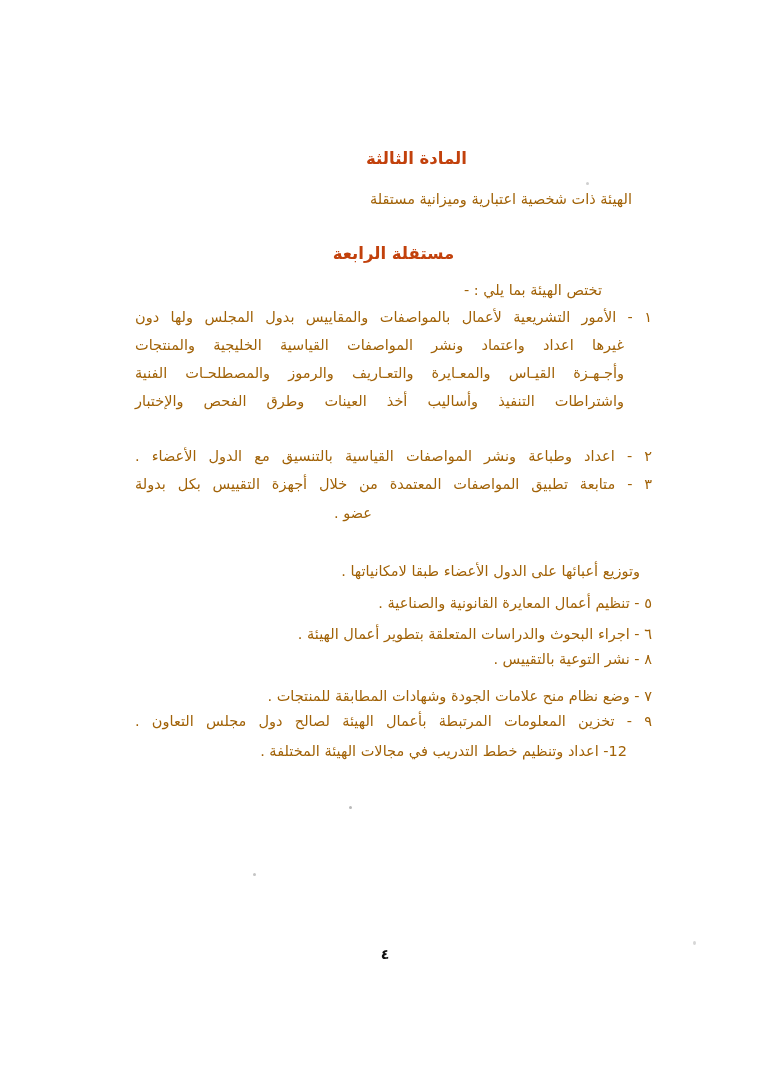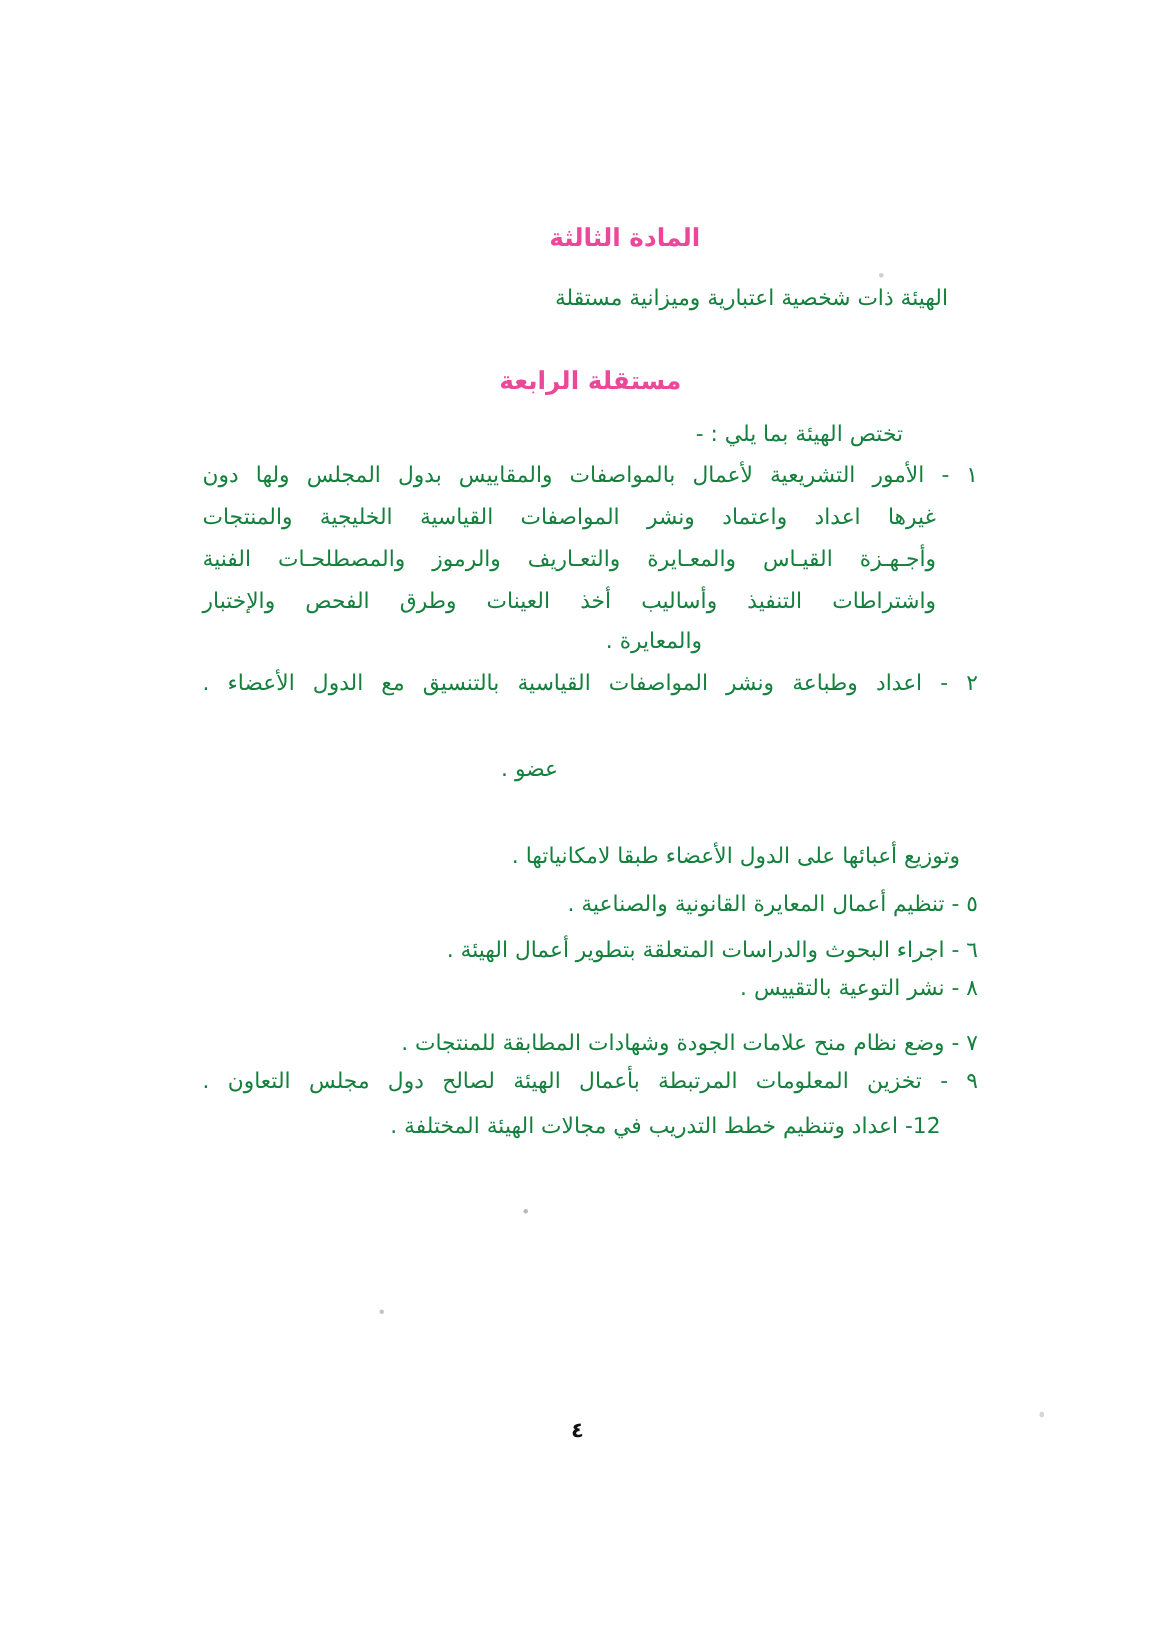--- a/index.html
+++ b/index.html
@@ -8,25 +8,25 @@
     background:#ffffff;color:#151515;
     font-family:"DejaVu Sans",sans-serif;
   }
   .content{
     position:absolute;left:135px;top:0;width:517px;height:1086px;
     direction:rtl;
   }
   .ln{
     position:absolute;left:0;right:0;
     font-size:14.5px;line-height:23px;text-align:right;
-    color:#15803d;
+    color:#a16207;
   }
   .just{text-align:justify;text-align-last:justify;}
   .center{text-align:center;}
-  .h{font-weight:bold;font-size:16.5px;color:#ec4899;}
+  .h{font-weight:bold;font-size:16.5px;color:#c2410c;}
   .num{white-space:nowrap;}
   .pageno{
     position:absolute;left:0;top:946px;width:770px;
     text-align:center;font-size:14px;font-weight:bold;color:#111;
   }
   .speck{position:absolute;border-radius:50%;}
 </style>
 </head>
 <body>
 
@@ -38,27 +38,30 @@
   <div class="ln h center" style="top:242px;">مستقلة الرابعة</div>
   <div class="ln" style="top:279px;right:50px;">تختص الهيئة بما يلي : -</div>
 
   <div class="ln just" style="top:306px;">
     <span class="num">١ -</span>
     <span>الأمور التشريعية لأعمال بالمواصفات والمقاييس بدول المجلس ولها دون</span>
   </div>
   <div class="ln just" style="top:334px;right:28px;">غيرها اعداد واعتماد ونشر المواصفات القياسية الخليجية والمنتجات</div>
   <div class="ln just" style="top:390px;right:28px;">واشتراطات التنفيذ وأساليب أخذ العينات وطرق الفحص والإختبار</div>
   <div class="ln just" style="top:362px;right:28px;">وأجـهـزة القيـاس والمعـايرة والتعـاريف والرموز والمصطلحـات الفنية</div>
-  <div class="ln" style="top:417px;right:184px;">والمعايرة .</div>
 
   <div class="ln just" style="top:445px;">
     <span class="num">٢ -</span>
     <span>اعداد وطباعة ونشر المواصفات القياسية بالتنسيق مع الدول الأعضاء .</span>
   </div>
 
+  <div class="ln just" style="top:473px;">
+    <span class="num">٣ -</span>
+    <span>متابعة تطبيق المواصفات المعتمدة من خلال أجهزة التقييس بكل بدولة</span>
+  </div>
   <div class="ln" style="top:502px;right:280px;">عضو .</div>
 
   <div class="ln" style="top:560px;right:12px;">وتوزيع أعبائها على الدول الأعضاء طبقا لامكانياتها .</div>
 
   <div class="ln" style="top:592px;">
     <span class="num">٥ -</span>
     <span>تنظيم أعمال المعايرة القانونية والصناعية .</span>
   </div>
 
   <div class="ln" style="top:623px;">

